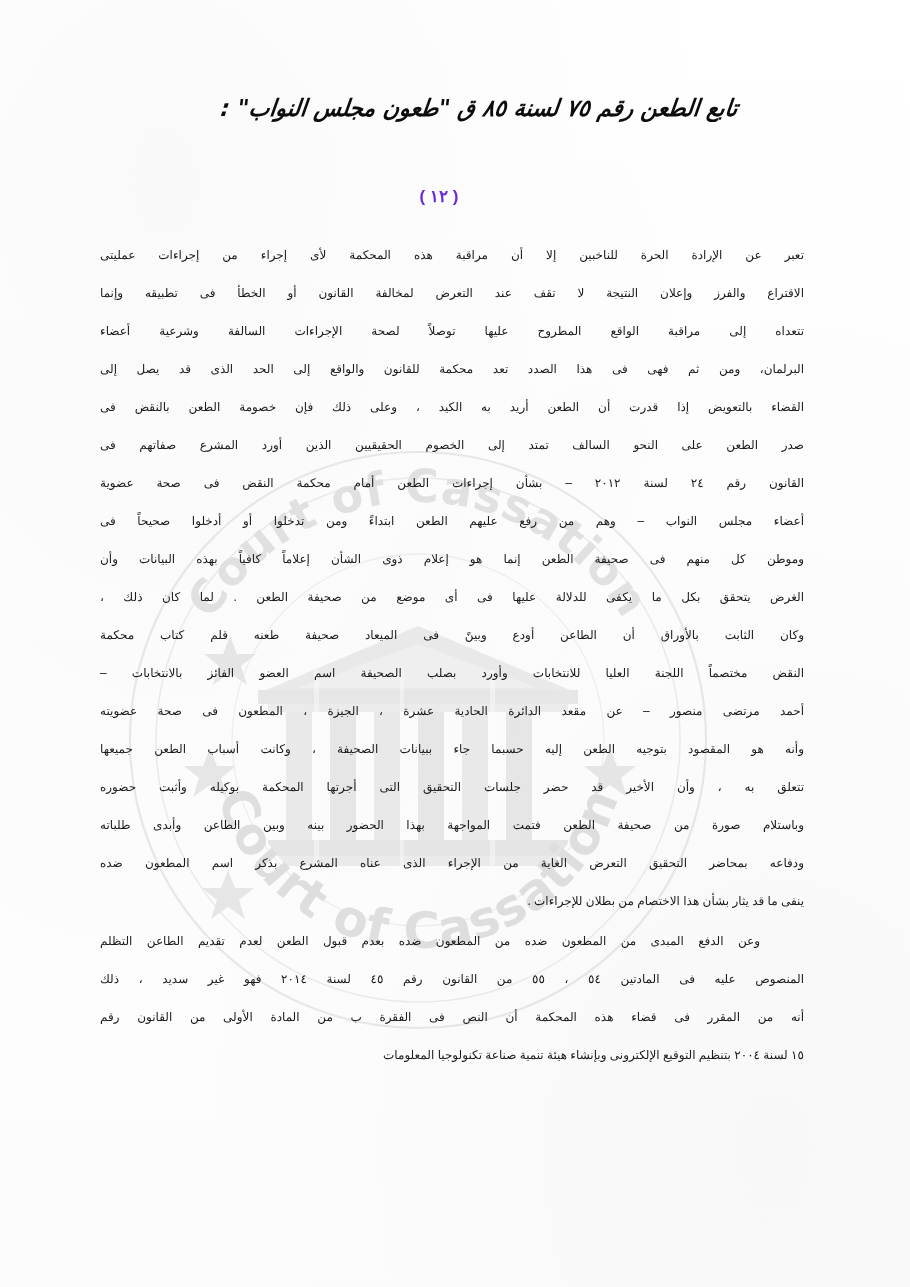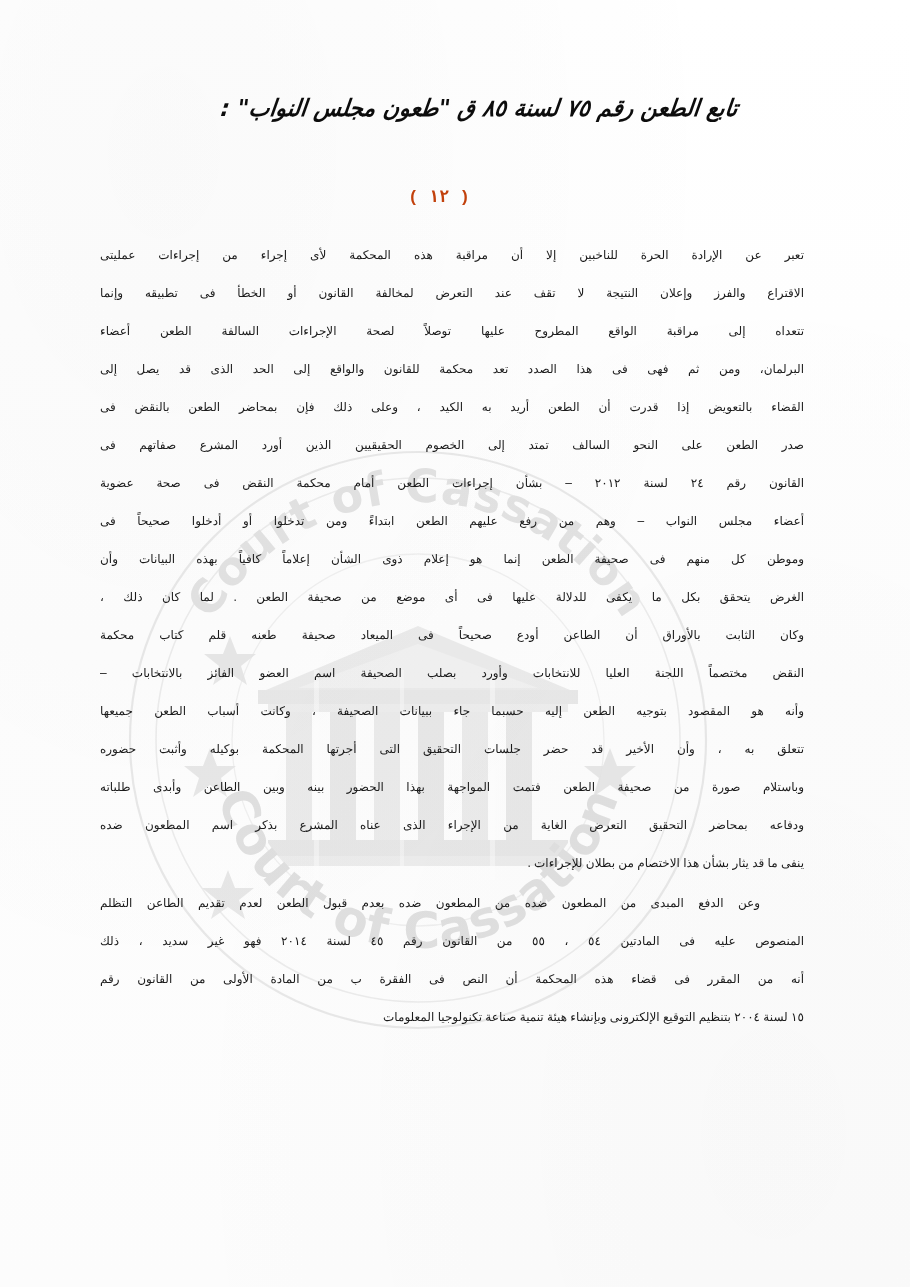--- a/index.html
+++ b/index.html
@@ -71,24 +71,24 @@
   
   .page-number-wrap {
     position: absolute;
     top: 186px;
     left: 0;
     right: 0;
     z-index: 3;
     text-align: center;
   }
   .page-number {
-    font-family: Liberation Mono, monospace;
+    font-family: Liberation Sans, sans-serif;
     font-size: 17px;
     font-weight: 600;
-    color: #c2410c;
+    color: #6d28d9;
     letter-spacing: 1px;
     padding-right: 40px;
     display: inline-block;
     margin-left: 8px;
   }
 
   
   #body-text {
     position: absolute;
     top: 236px;
@@ -198,30 +198,31 @@
   </div>
 
   <div class="page-number-wrap">
     <span class="page-number">( ١٢ )</span>
   </div>
 
   <div id="body-text">
       <div class="para">
         <div class="line"><span>تعبر عن الإرادة الحرة للناخبين إلا أن مراقبة هذه المحكمة لأى إجراء من إجراءات عمليتى</span></div>
         <div class="line"><span>الاقتراع والفرز وإعلان النتيجة لا تقف عند التعرض لمخالفة القانون أو الخطأ فى تطبيقه وإنما</span></div>
-        <div class="line"><span>تتعداه إلى مراقبة الواقع المطروح عليها توصلاً لصحة الإجراءات السالفة الطعن أعضاء</span></div>
+        <div class="line"><span>تتعداه إلى مراقبة الواقع المطروح عليها توصلاً لصحة الإجراءات السالفة وشرعية أعضاء</span></div>
         <div class="line"><span>البرلمان، ومن ثم فهى فى هذا الصدد تعد محكمة للقانون والواقع إلى الحد الذى قد يصل إلى</span></div>
-        <div class="line"><span>القضاء بالتعويض إذا قدرت أن الطعن أريد به الكيد ، وعلى ذلك فإن بمحاضر الطعن بالنقض فى</span></div>
+        <div class="line"><span>القضاء بالتعويض إذا قدرت أن الطعن أريد به الكيد ، وعلى ذلك فإن خصومة الطعن بالنقض فى</span></div>
         <div class="line"><span>صدر الطعن على النحو السالف تمتد إلى الخصوم الحقيقيين الذين أورد المشرع صفاتهم فى</span></div>
         <div class="line"><span>القانون رقم ٢٤ لسنة ٢٠١٢ – بشأن إجراءات الطعن أمام محكمة النقض فى صحة عضوية</span></div>
         <div class="line"><span>أعضاء مجلس النواب – وهم من رفع عليهم الطعن ابتداءً ومن تدخلوا أو أدخلوا صحيحاً فى</span></div>
         <div class="line"><span>وموطن كل منهم فى صحيفة الطعن إنما هو إعلام ذوى الشأن إعلاماً كافياً بهذه البيانات وأن</span></div>
         <div class="line"><span>الغرض يتحقق بكل ما يكفى للدلالة عليها فى أى موضع من صحيفة الطعن . لما كان ذلك ،</span></div>
-        <div class="line"><span>وكان الثابت بالأوراق أن الطاعن أودع صحيحاً فى الميعاد صحيفة طعنه قلم كتاب محكمة</span></div>
+        <div class="line"><span>وكان الثابت بالأوراق أن الطاعن أودع وبينً فى الميعاد صحيفة طعنه قلم كتاب محكمة</span></div>
         <div class="line"><span>النقض مختصماً اللجنة العليا للانتخابات وأورد بصلب الصحيفة اسم العضو الفائز بالانتخابات –</span></div>
+        <div class="line"><span>أحمد مرتضى منصور – عن مقعد الدائرة الحادية عشرة ، الجيزة ، المطعون فى صحة عضويته</span></div>
         <div class="line"><span>وأنه هو المقصود بتوجيه الطعن إليه حسبما جاء ببيانات الصحيفة ، وكانت أسباب الطعن جميعها</span></div>
         <div class="line"><span>تتعلق به ، وأن الأخير قد حضر جلسات التحقيق التى أجرتها المحكمة بوكيله وأثبت حضوره</span></div>
         <div class="line"><span>وباستلام صورة من صحيفة الطعن فتمت المواجهة بهذا الحضور بينه وبين الطاعن وأبدى طلباته</span></div>
         <div class="line"><span>ودفاعه بمحاضر التحقيق التعرض الغاية من الإجراء الذى عناه المشرع بذكر اسم المطعون ضده</span></div>
         <div class="line last"><span>ينفى ما قد يثار بشأن هذا الاختصام من بطلان للإجراءات .</span></div>
       </div>
       <div class="para">
         <div class="line indent"><span>وعن الدفع المبدى من المطعون ضده من المطعون ضده بعدم قبول الطعن لعدم تقديم الطاعن التظلم</span></div>
         <div class="line"><span>المنصوص عليه فى المادتين ٥٤ ، ٥٥ من القانون رقم ٤٥ لسنة ٢٠١٤ فهو غير سديد ، ذلك</span></div>
         <div class="line"><span>أنه من المقرر فى قضاء هذه المحكمة أن النص فى الفقرة ب من المادة الأولى من القانون رقم</span></div>

